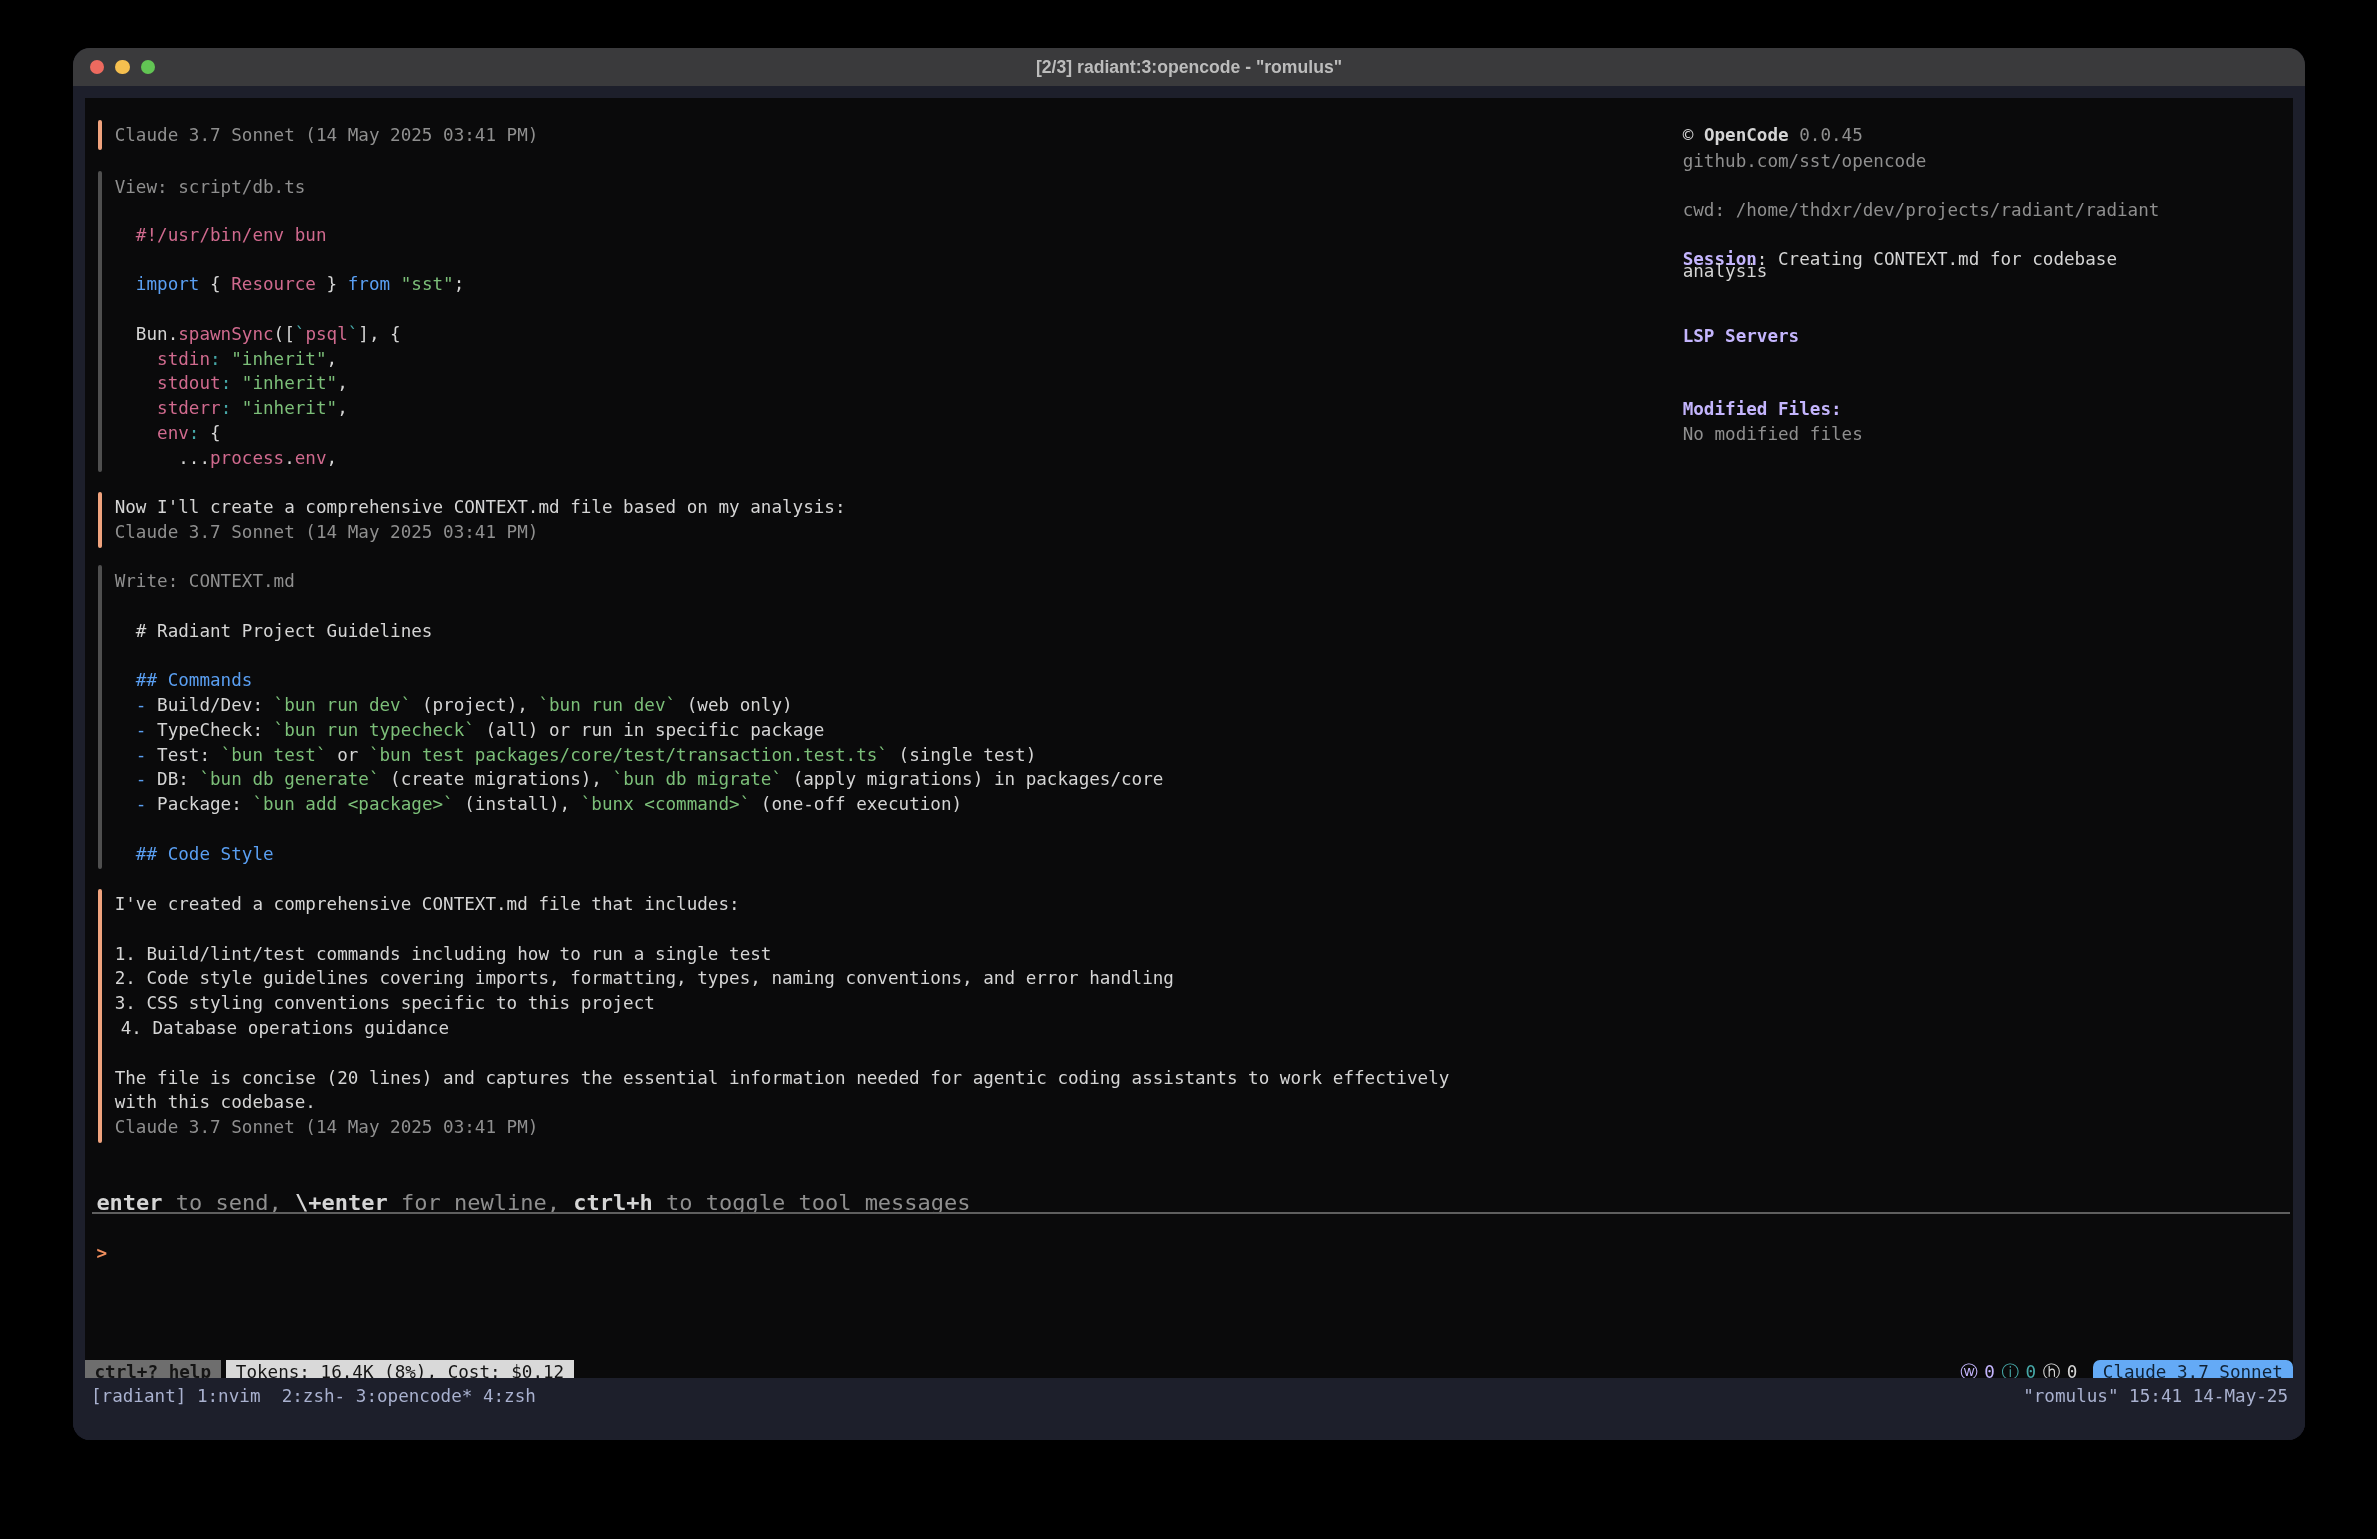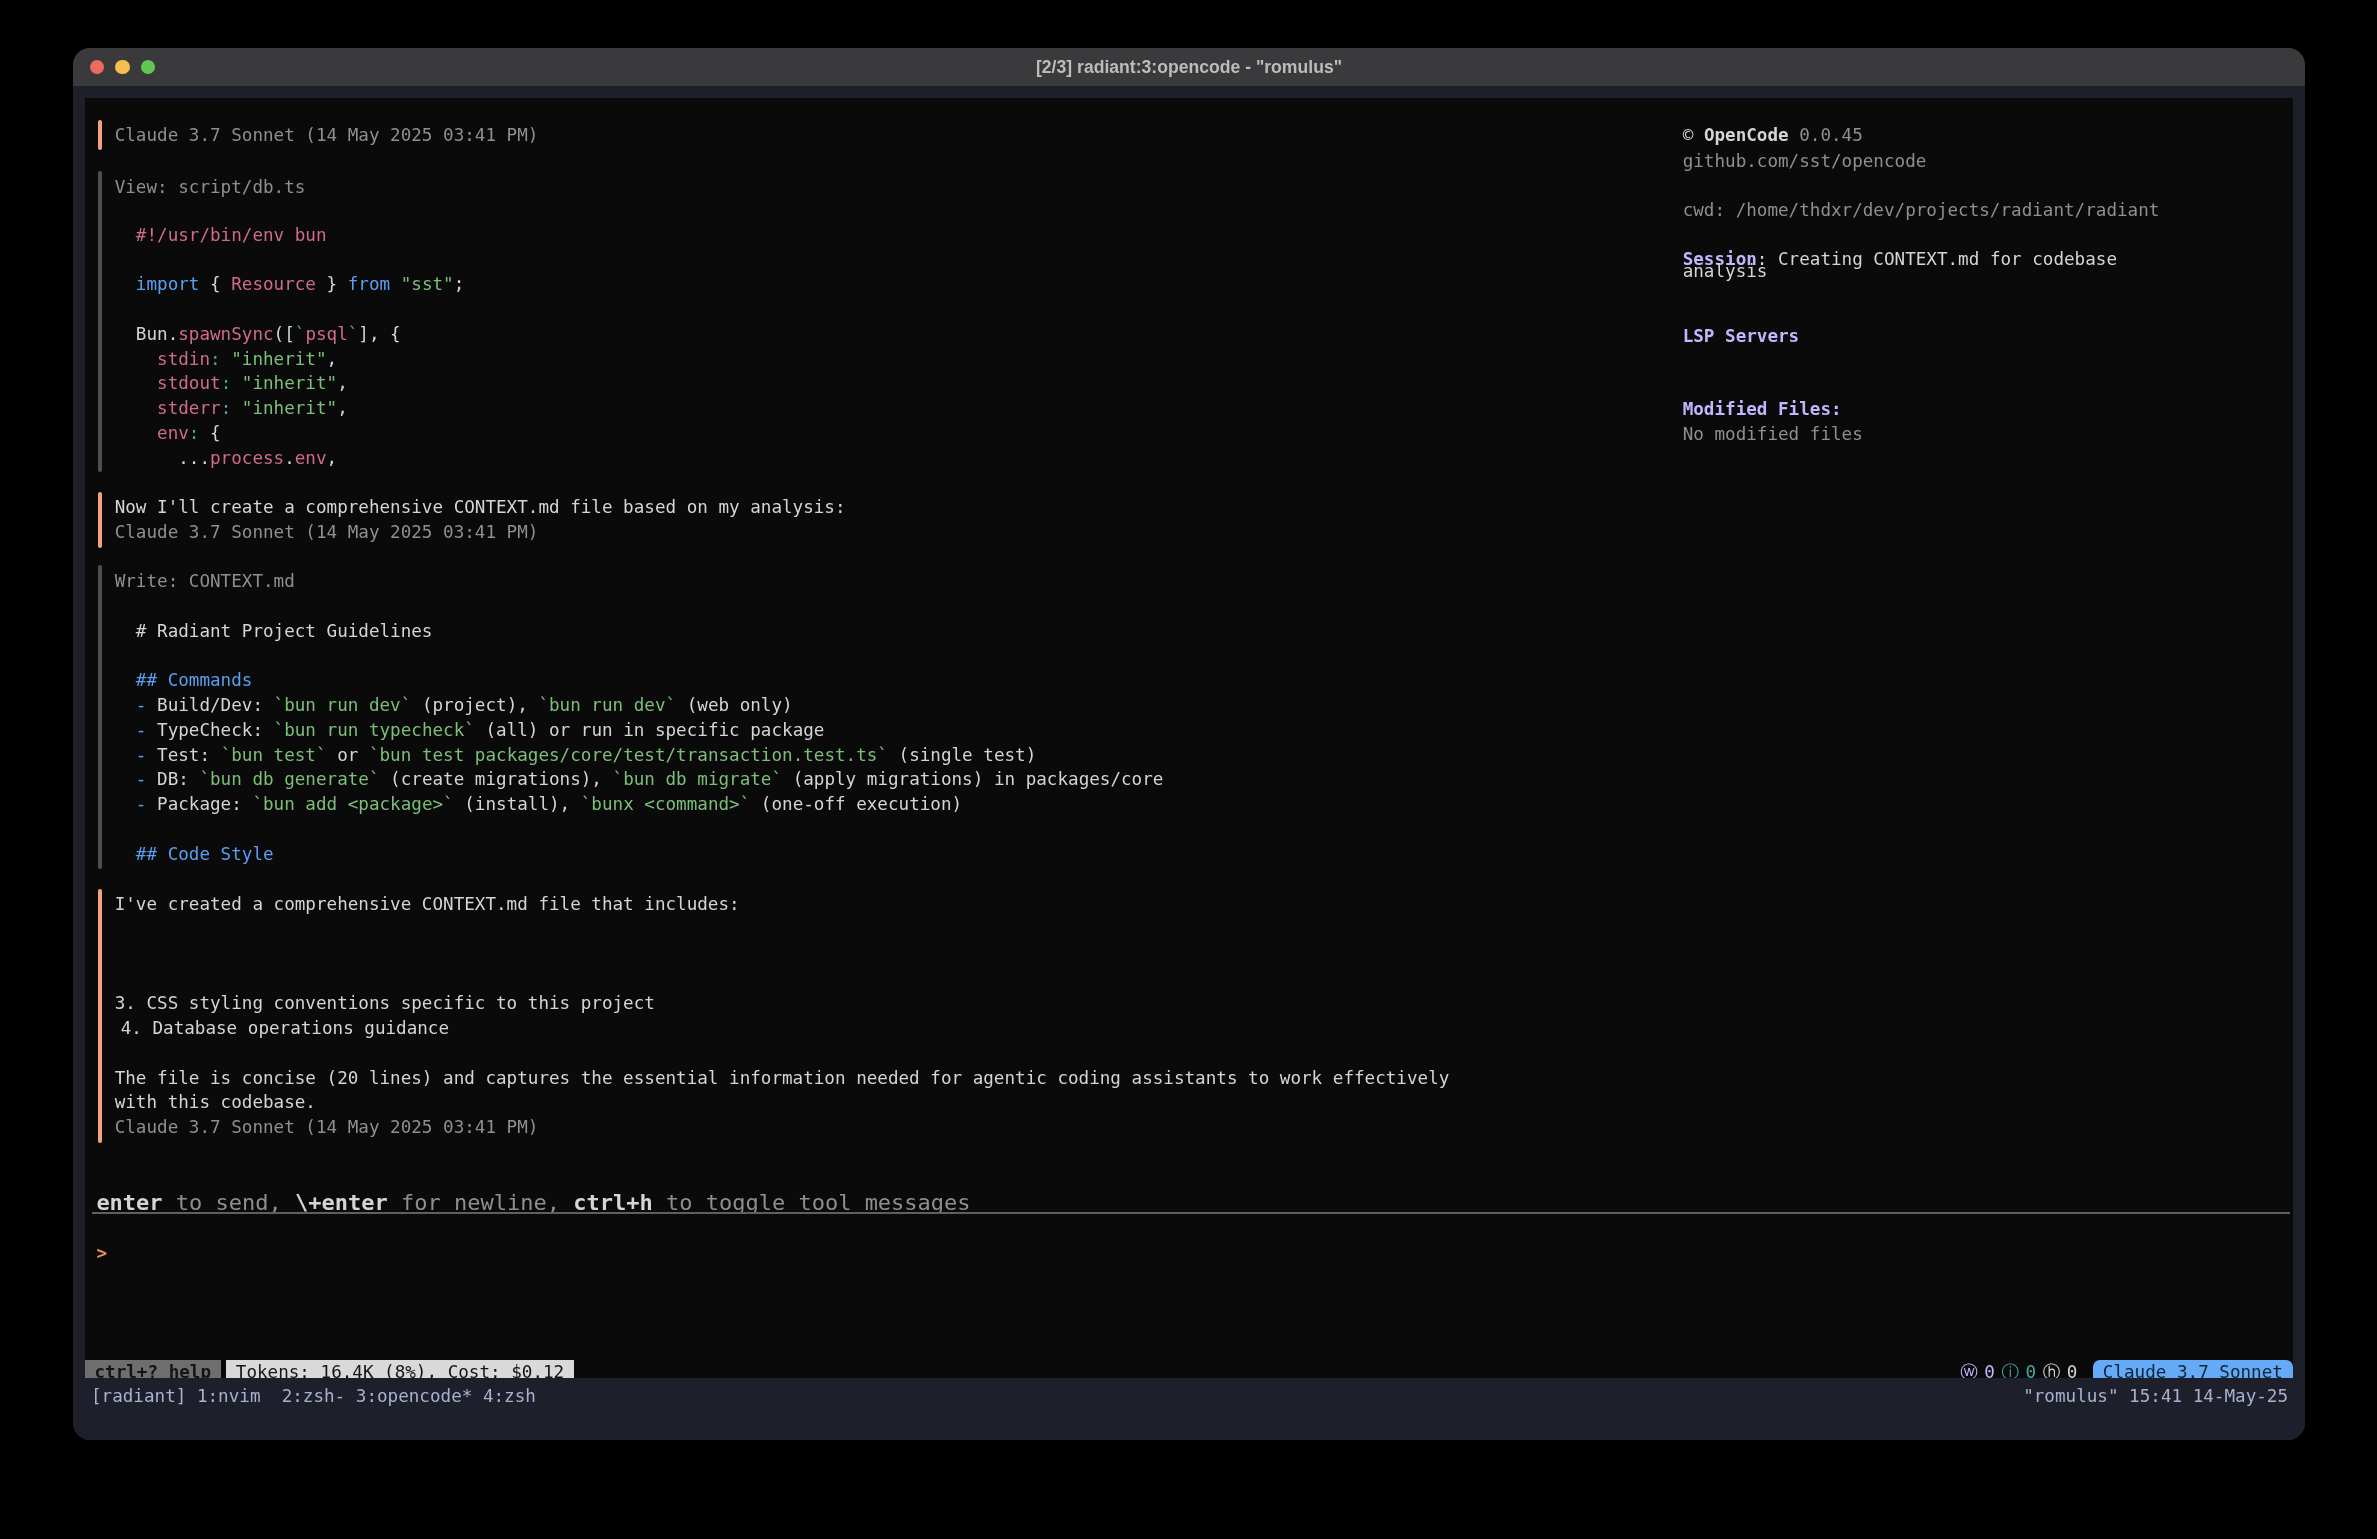--- a/index.html
+++ b/index.html
@@ -77,20 +77,22 @@
             <div class="line" style="top: 521px; left: 30px;"><span class="w">  # Radiant Project Guidelines</span></div>
             <div class="line" style="top: 570px; left: 30px;"><span class="bl">  ## Commands</span></div>
             <div class="line" style="top: 595px; left: 30px;"><span class="bl">  - </span><span class="w">Build/Dev: </span><span class="gr">`bun run dev`</span><span class="w"> (project), </span><span class="gr">`bun run dev`</span><span class="w"> (web only)</span></div>
             <div class="line" style="top: 620px; left: 30px; text-align: center;"><span class="bl">  - </span><span class="w">TypeCheck: </span><span class="gr">`bun run typecheck`</span><span class="w"> (all) or run in specific package</span></div>
             <div class="line" style="top: 645px; left: 30px;"><span class="bl">  - </span><span class="w">Test: </span><span class="gr">`bun test`</span><span class="w"> or </span><span class="gr">`bun test packages/core/test/transaction.test.ts`</span><span class="w"> (single test)</span></div>
             <div class="line" style="top: 669px; left: 30px;"><span class="bl">  - </span><span class="w">DB: </span><span class="gr">`bun db generate`</span><span class="w"> (create migrations), </span><span class="gr">`bun db migrate`</span><span class="w"> (apply migrations) in packages/core</span></div>
             <div class="line" style="top: 694px; left: 30px;"><span class="bl">  - </span><span class="w">Package: </span><span class="gr">`bun add &lt;package&gt;`</span><span class="w"> (install), </span><span class="gr">`bunx &lt;command&gt;`</span><span class="w"> (one-off execution)</span></div>
             <div class="line" style="top: 744px; left: 30px;"><span class="bl">  ## Code Style</span></div>
             <div class="bar orange" style="top: 791px; height: 254px;"></div>
             <div class="line" style="top: 794px; left: 30px;"><span class="w">I've created a comprehensive CONTEXT.md file that includes:</span></div>
+            <div class="line" style="top: 844px; left: 30px;"><span class="w">1. Build/lint/test commands including how to run a single test</span></div>
+            <div class="line" style="top: 868px; left: 30px;"><span class="w">2. Code style guidelines covering imports, formatting, types, naming conventions, and error handling</span></div>
             <div class="line" style="top: 893px; left: 30px;"><span class="w">3. CSS styling conventions specific to this project</span></div>
             <div class="line" style="top: 918px; left: 36px;"><span class="w">4. Database operations guidance</span></div>
             <div class="line" style="top: 968px; left: 30px;"><span class="w">The file is concise (20 lines) and captures the essential information needed for agentic coding assistants to work effectively</span></div>
             <div class="line" style="top: 992px; left: 30px;"><span class="w">with this codebase.</span></div>
             <div class="line" style="top: 1017px; left: 30px;"><span class="dim">Claude 3.7 Sonnet (14 May 2025 03:41 PM)</span></div>
           </div>
         <div id="sidebar">
             <div class="line" style="top: 25.4px; left: 1598px;"><span class="w">© </span><span class="w b">OpenCode</span><span class="dim"> 0.0.45</span></div>
             <div class="line" style="top: 51px; left: 1598px;"><span class="dim">github.com/sst/opencode</span></div>
             <div class="line" style="top: 100px; left: 1598px;"><span class="dim">cwd: /home/thdxr/dev/projects/radiant/radiant</span></div>

